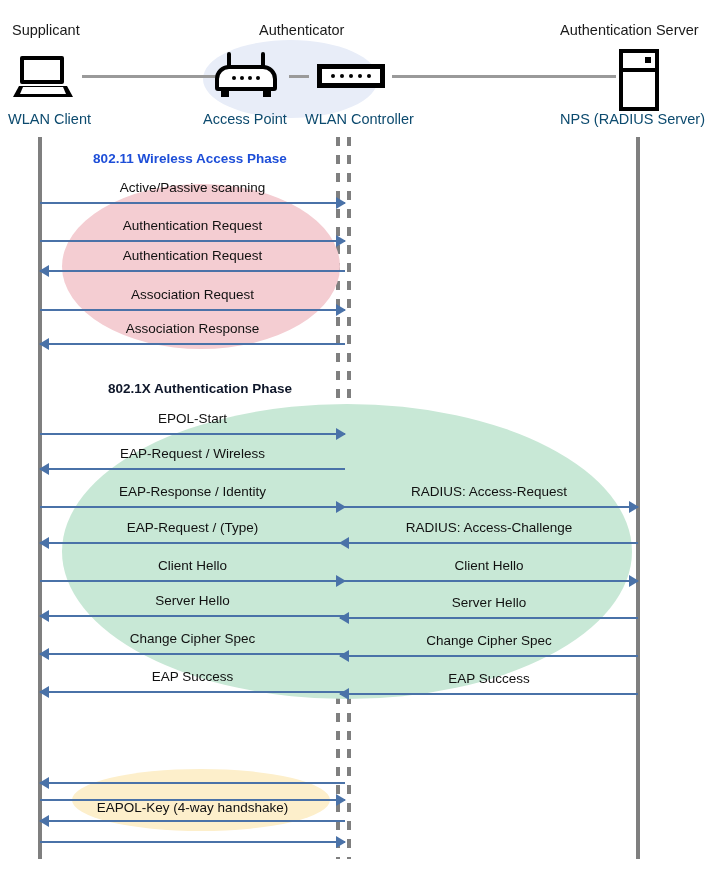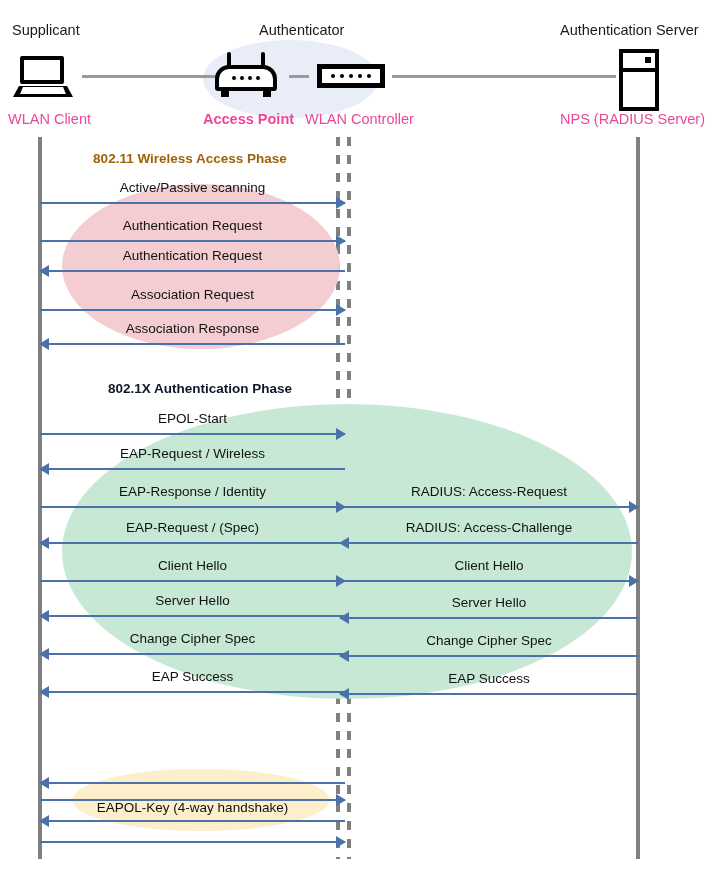--- a/index.html
+++ b/index.html
@@ -5,21 +5,21 @@
   html,body{margin:0;padding:0;background:#ffffff;}
   body{
     width:713px;height:875px;position:relative;overflow:hidden;
     font-family:"Liberation Sans","DejaVu Sans",sans-serif;
     color:#111;
   }
   #stage{position:absolute;left:0;top:4px;width:713px;height:875px;}
 
   
   .role-title{position:absolute;font-size:14.5px;color:#1a1a1a;white-space:nowrap;}
-  .node-label{position:absolute;font-size:14.5px;color:#ec4899;white-space:nowrap;}
+  .node-label{position:absolute;font-size:14.5px;color:#0c4a6e;white-space:nowrap;}
 
   .auth-blob{
     position:absolute;left:203px;top:36px;width:175px;height:78px;
     background:#e8edf8;border-radius:50%;
   }
 
   .wire{position:absolute;height:3px;background:#9a9a9a;}
 
   
   .laptop{position:absolute;left:13px;top:52px;width:60px;height:42px;}
@@ -65,21 +65,21 @@
 
   
   .blob{position:absolute;border-radius:50%;}
   .blob.pink{left:62px;top:180px;width:278px;height:165px;background:#f4cdd2;}
   .blob.green{left:62px;top:400px;width:570px;height:295px;background:#c8e8d6;}
   .blob.yellow{left:72px;top:765px;width:258px;height:62px;background:#fdefcb;}
 
   
   .phase-title{position:absolute;font-size:13.5px;font-weight:bold;text-align:center;
     white-space:nowrap;}
-  .phase-title.red{color:#a16207;}
+  .phase-title.red{color:#1d4ed8;}
   .phase-title.green{color:#0f172a;}
   .phase-title.orange{color:#dda86a;line-height:19px;white-space:normal;}
 
   
   .msg{position:absolute;height:0;}
   .msg .line{position:absolute;left:0;top:0;width:100%;height:2px;background:#4a72a8;}
   .msg .head{position:absolute;top:-5px;width:0;height:0;
     border-top:6px solid transparent;border-bottom:6px solid transparent;}
   .msg.to-right .head{right:-1px;border-left:10px solid #4a72a8;}
   .msg.to-left  .head{left:-1px;border-right:10px solid #4a72a8;}
@@ -129,21 +129,21 @@
       <i></i>
   </div>
 
   <div class="server">
     <div class="bay">
         <div class="led"></div>
       </div>
   </div>
 
   <div class="node-label" style="left:8px;top:107px;">WLAN Client</div>
-  <div class="node-label" style="left:203px;top:107px;font-weight:bold;">Access Point</div>
+  <div class="node-label" style="left:203px;top:107px;">Access Point</div>
   <div class="node-label" style="left:305px;top:107px;">WLAN Controller</div>
   <div class="node-label" style="left:560px;top:107px;">NPS (RADIUS Server)</div>
 
   <div class="lifeline" style="left:38px;top:133px;height:722px;"></div>
   <div class="lifeline dashed" style="left:336px;top:133px;height:722px;"></div>
   <div class="lifeline dashed" style="left:347px;top:133px;height:722px;"></div>
   <div class="lifeline" style="left:636px;top:133px;height:722px;"></div>
 
   <div class="blob pink"></div>
   <div class="phase-title red" style="left:40px;top:147px;width:300px;">802.11 Wireless Access Phase</div>
@@ -188,21 +188,21 @@
     <div class="label">EAP-Request / Wireless</div>
   </div>
   <div class="msg to-right" style="left:40px;top:502px;width:305px;">
     <div class="line"></div>
       <div class="head"></div>
     <div class="label">EAP-Response / Identity</div>
   </div>
   <div class="msg to-left" style="left:40px;top:538px;width:305px;">
     <div class="line"></div>
       <div class="head"></div>
-    <div class="label">EAP-Request / (Spec)</div>
+    <div class="label">EAP-Request / (Type)</div>
   </div>
   <div class="msg to-right" style="left:40px;top:576px;width:305px;">
     <div class="line"></div>
       <div class="head"></div>
     <div class="label">Client Hello</div>
   </div>
   <div class="msg to-left" style="left:40px;top:611px;width:305px;">
     <div class="line"></div>
       <div class="head"></div>
     <div class="label">Server Hello</div>

